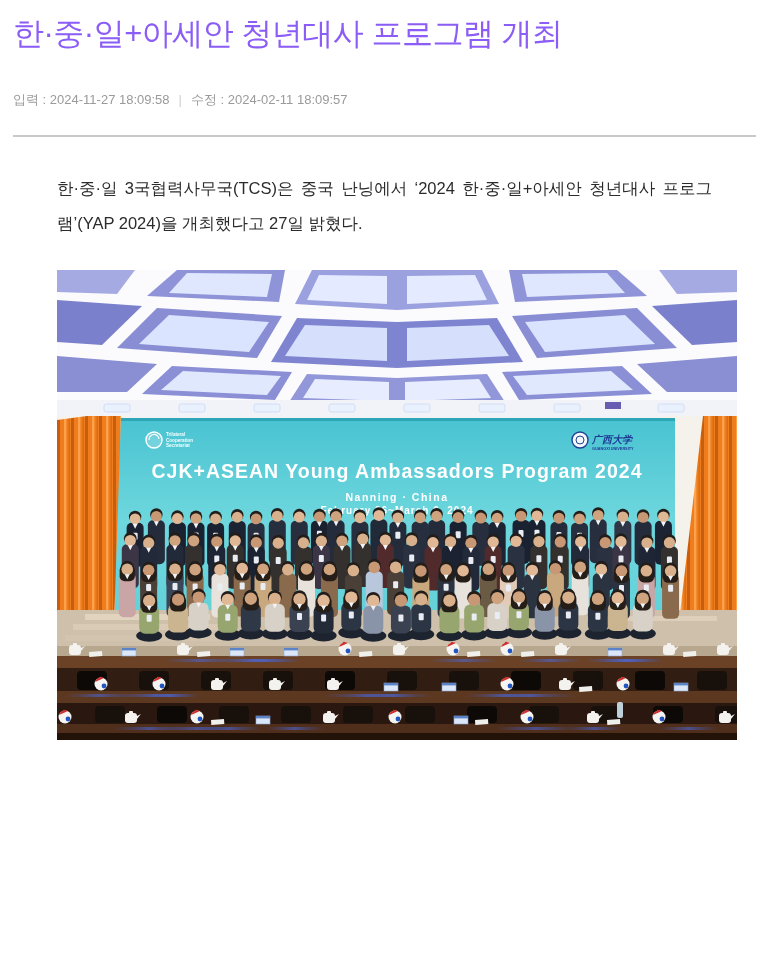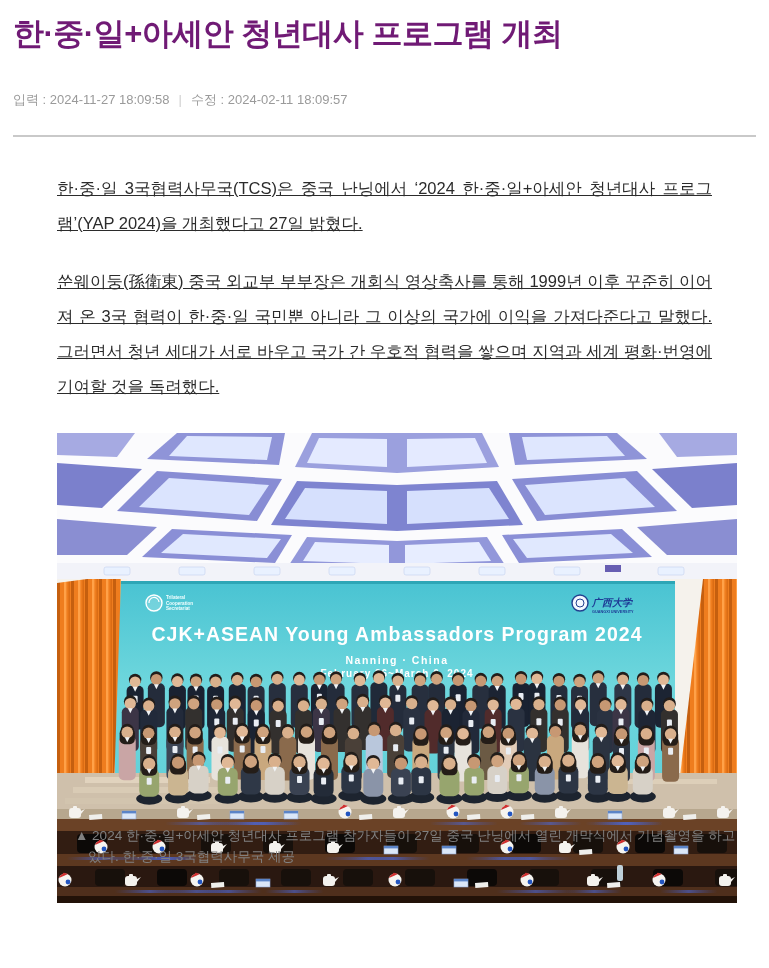--- a/index.html
+++ b/index.html
@@ -1,44 +1,43 @@
 <!DOCTYPE html>
 <html><head>
 <meta charset="utf-8">
 <style>
   html,body{margin:0;padding:0;background:#fff;}
   body{width:769px;font-family:"Liberation Sans","DejaVu Sans",sans-serif;color:#222;}
   .page{width:769px;height:968px;background:#fff;overflow:hidden;box-sizing:border-box;padding:0 13px;}
-  .headline{margin:14px 0 0 0;font-size:31px;line-height:40px;font-weight:700;color:#701a75;letter-spacing:-0.5px;}
+  .headline{margin:14px 0 0 0;font-size:31px;line-height:40px;font-weight:400;color:#8b5cf6;letter-spacing:-0.5px;}
   .meta{margin-top:37px;font-size:13px;color:#9a9a9a;letter-spacing:0;}
   .meta .sep{color:#cfcfcf;margin:0 9px;}
   .rule{border:0;border-top:2px solid #c9c9c9;margin:26px 0 0 0;}
   .body-text{margin:34px 44px 0 44px;font-size:16.5px;line-height:35px;color:#2b2b2b;
-     text-align:justify;word-break:break-all;text-decoration:underline;}
+     text-align:justify;word-break:break-all;}
   .body-text + .body-text{margin-top:23px;}
   .photo-wrap{margin:29px 0 0 44px;width:680px;height:376px;line-height:0;}
   .caption{margin:16px 13px 0 62px;font-size:13.5px;line-height:21px;color:#808080;
      word-break:break-all;padding-left:13px;text-indent:-13px;}
   svg text{font-family:"Liberation Sans","DejaVu Sans",sans-serif;}
 </style>
 </head>
 <body>
 
 <div class="page">
 
   <h1 class="headline">한·중·일+아세안 청년대사 프로그램 개최</h1>
 
   <div class="meta">
     <span>입력 : 2024-11-27 18:09:58</span><span class="sep">|</span><span>수정 : 2024-02-11 18:09:57</span>
   </div>
 
   <hr class="rule">
 
   <p class="body-text">한·중·일 3국협력사무국(TCS)은 중국 난닝에서 ‘2024 한·중·일+아세안 청년대사 프로그램’(YAP 2024)을 개최했다고 27일 밝혔다.</p>
-  <p class="body-text">쑨웨이둥(孫衛東) 중국 외교부 부부장은 개회식 영상축사를 통해 1999년 이후 꾸준히 이어져 온 3국 협력이 한·중·일 국민뿐 아니라 그 이상의 국가에 이익을 가져다준다고 말했다. 그러면서 청년 세대가 서로 바우고 국가 간 우호적 협력을 쌓으며 지역과 세계 평화·번영에 기여할 것을 독려했다.</p>
 
   <div class="photo-wrap">
     <svg width="680" height="470" viewBox="0 0 680 470">
       <defs>
         <linearGradient id="scr" x1="0" y1="0" x2="0" y2="1">
           <stop offset="0" stop-color="#49c3d2"></stop>
           <stop offset="0.45" stop-color="#6ed7dd"></stop>
           <stop offset="1" stop-color="#5fcfd8"></stop>
         </linearGradient>
         <pattern id="curtp" width="14" height="12" patternUnits="userSpaceOnUse">
@@ -939,15 +938,14 @@
           <circle cx="601" cy="441" r="1.2" fill="#d03030"></circle>
           <rect x="662" y="443" width="12" height="10" rx="3" fill="#f4f2ee"></rect>
           <rect x="666" y="441" width="4" height="3" rx="1" fill="#f4f2ee"></rect>
           <polygon points="674,446 678,444 674,449" fill="#f4f2ee"></polygon>
           <rect x="682" y="450" width="13" height="5" fill="#efefec" transform="rotate(-4 682 450)"></rect>
           <rect x="560" y="432" width="6" height="16" rx="2" fill="#cfe4ef" opacity="0.9"></rect>
         </g>
     </svg>
   </div>
 
-  <p class="caption">▲ 2024 한·중·일+아세안 청년대사 프로그램 참가자들이 27일 중국 난닝에서 열린 개막식에서 기념촬영을 하고 있다.  한·중·일 3국협력사무국 제공</p>
 
 </div>
 
 </body></html>

